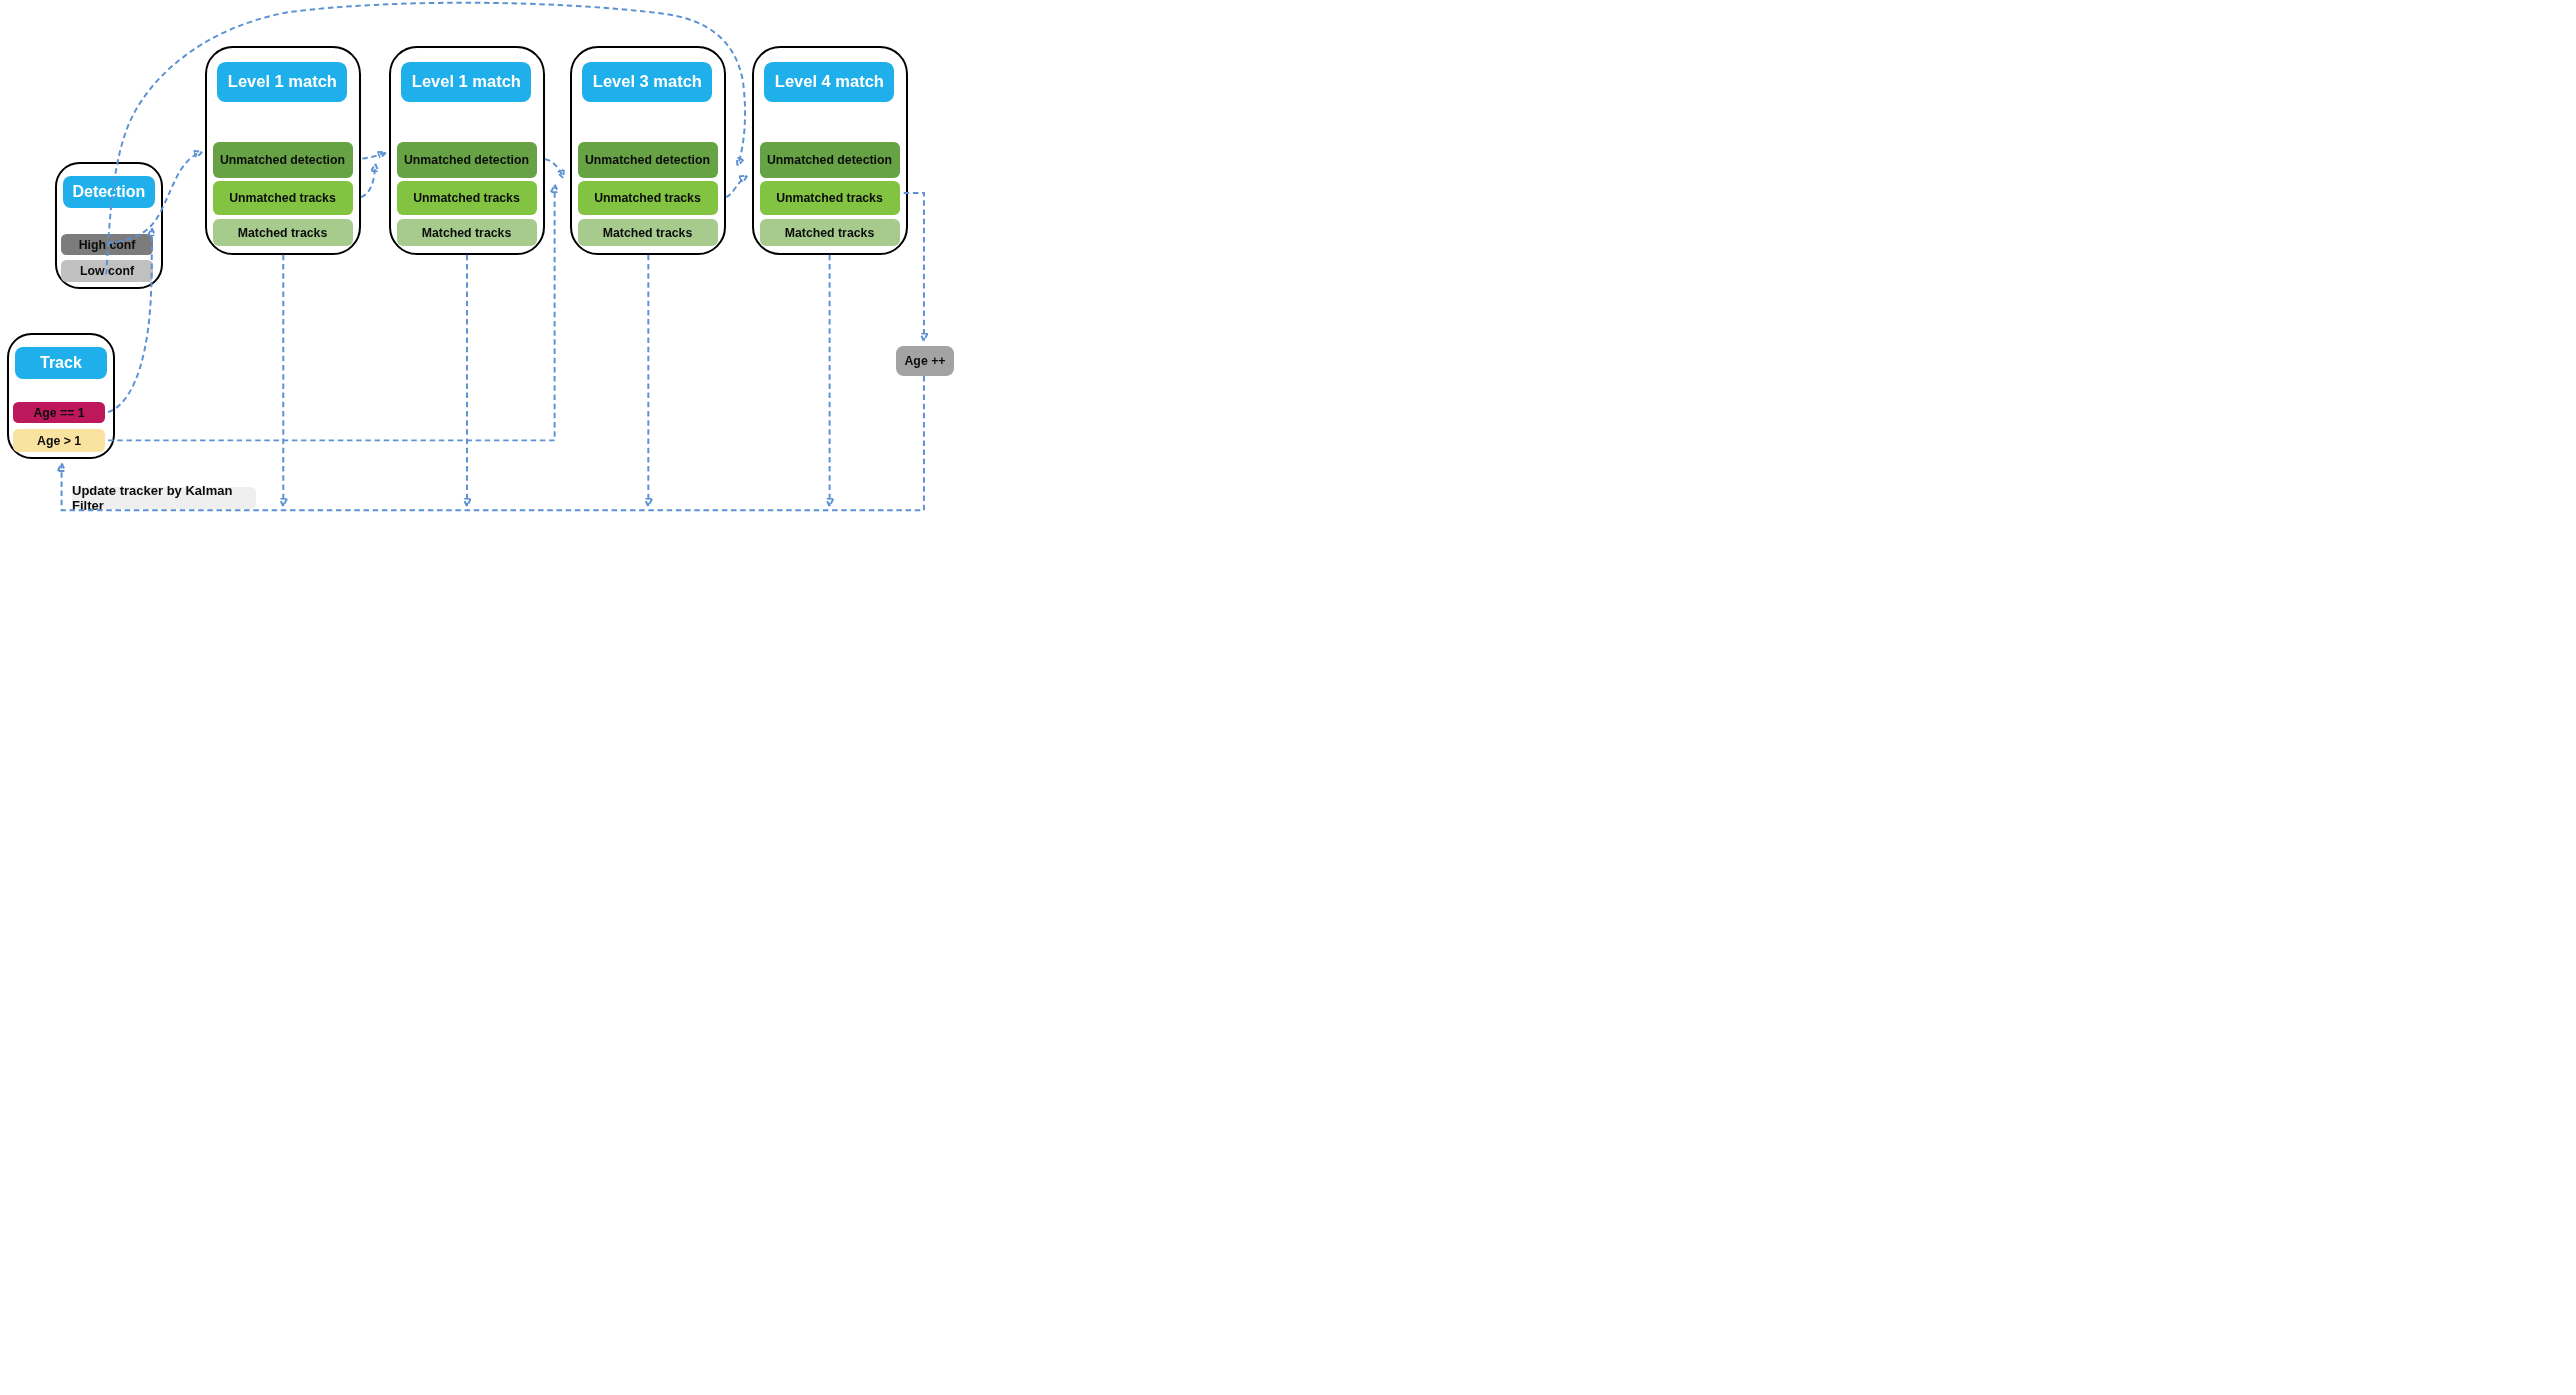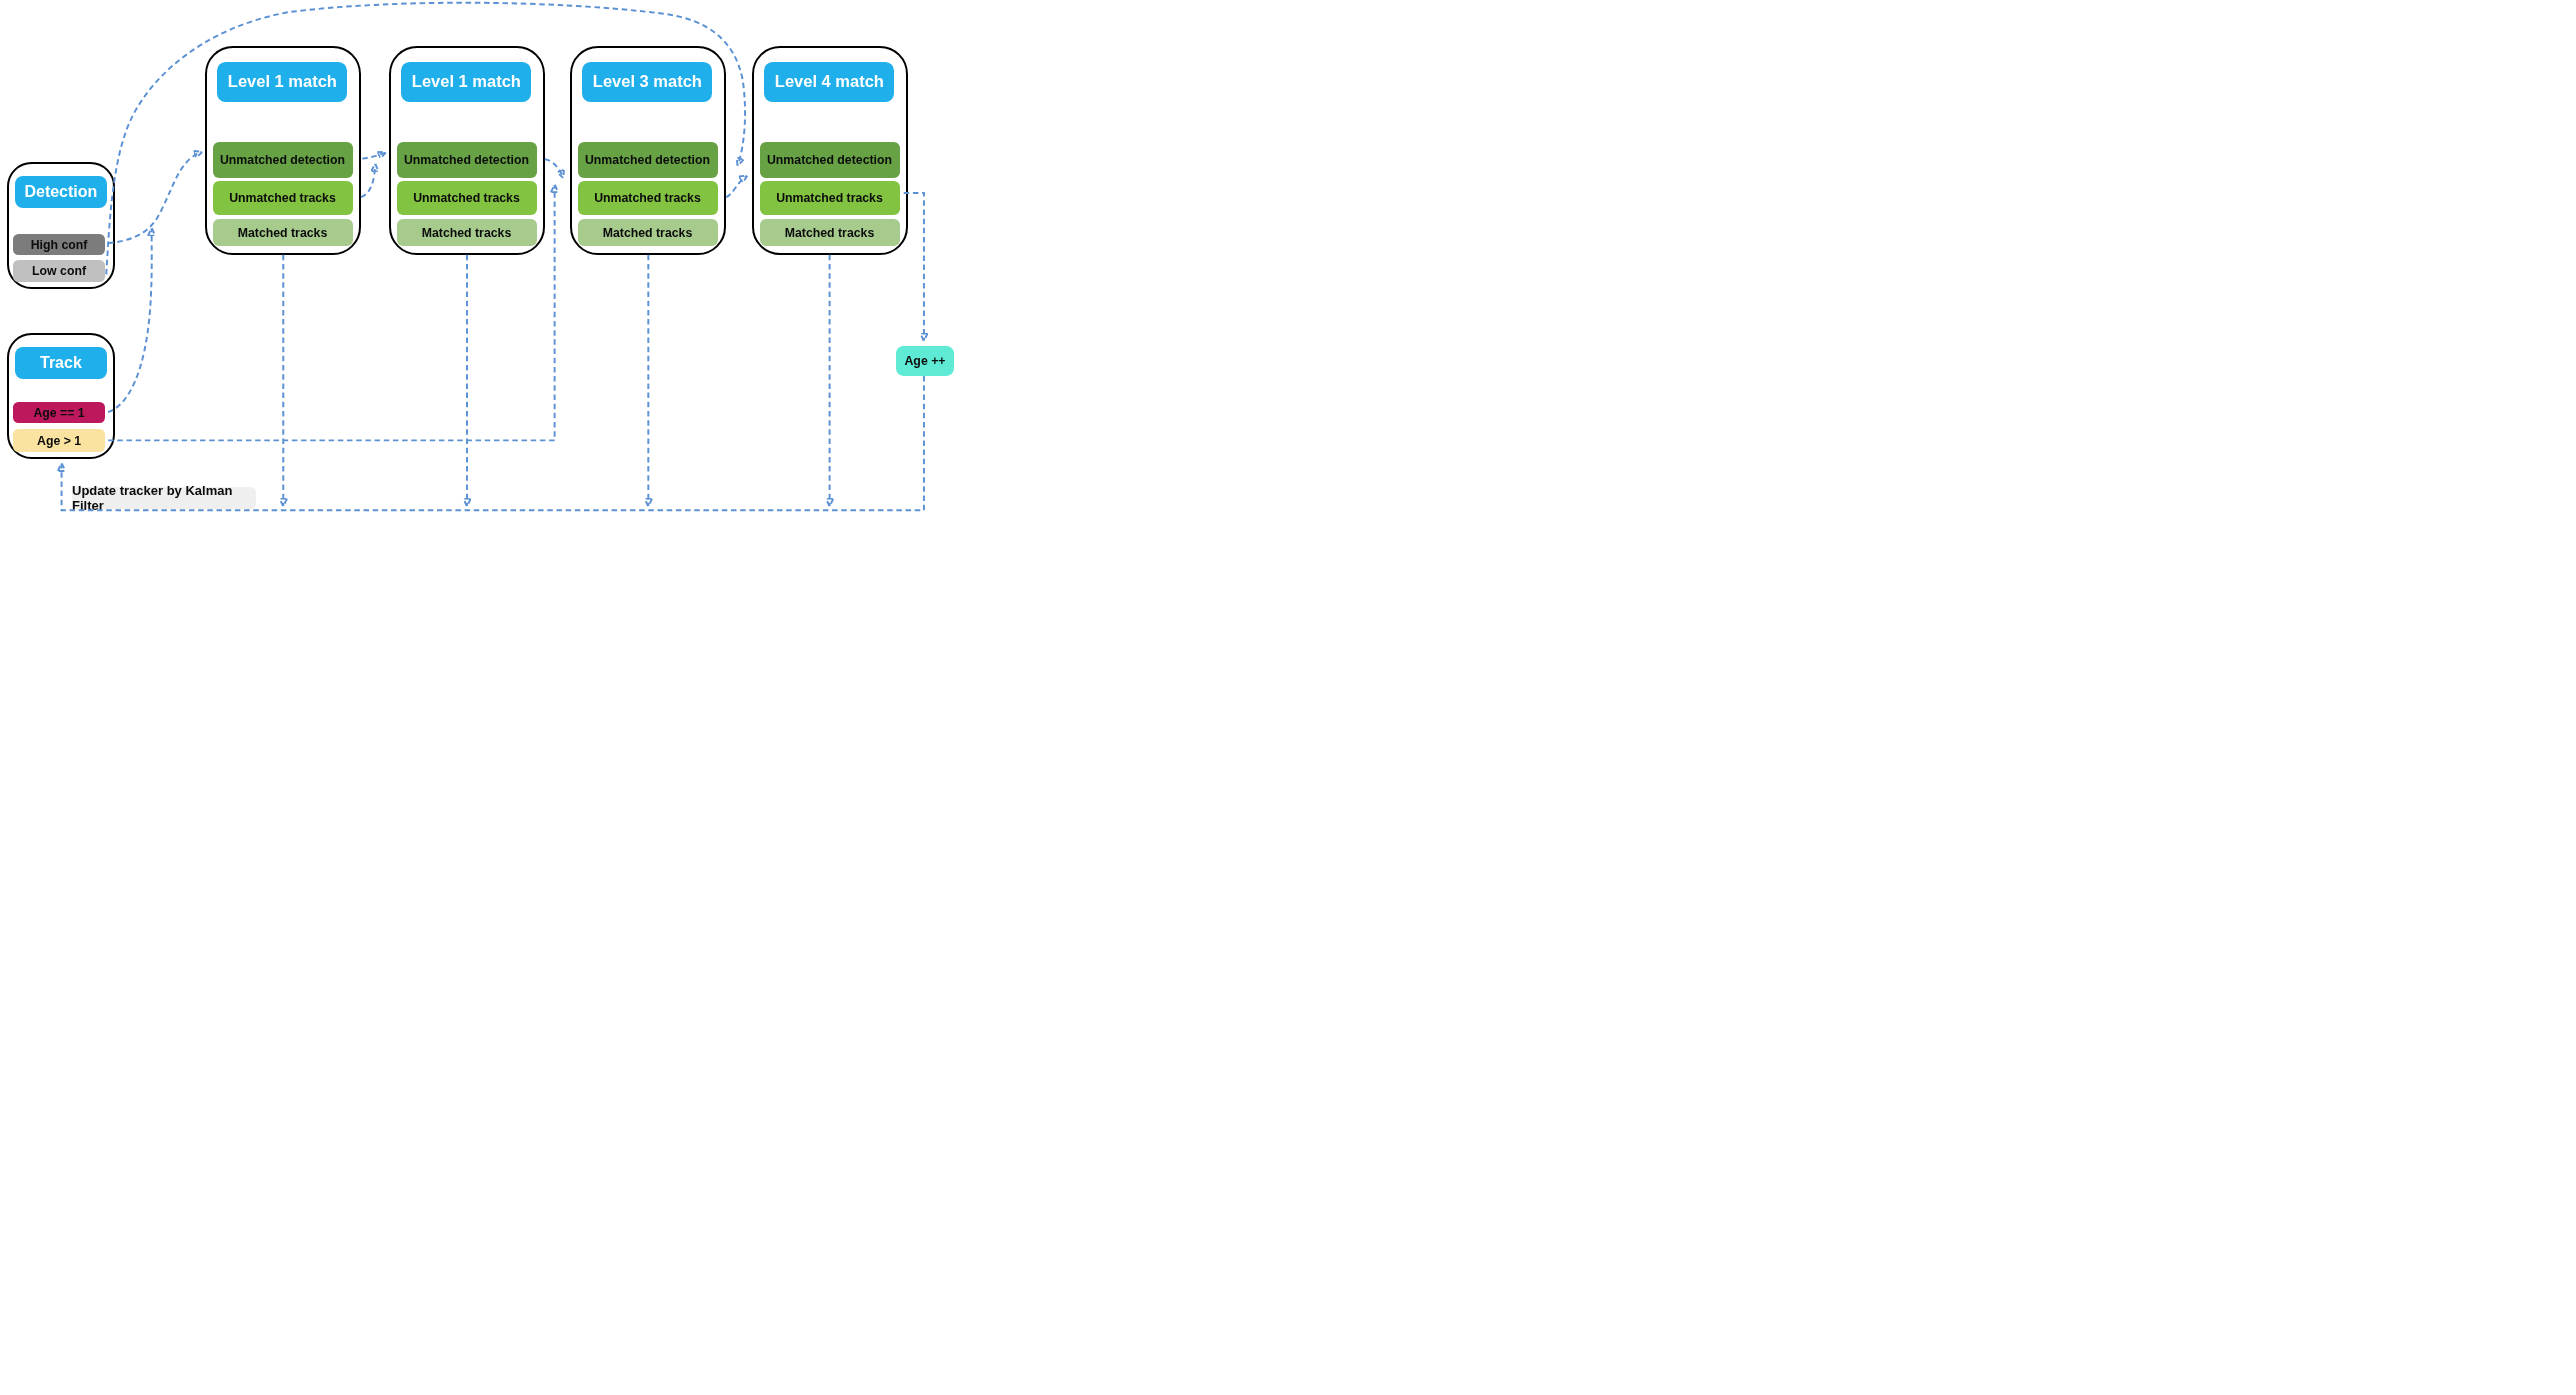--- a/index.html
+++ b/index.html
@@ -22,40 +22,40 @@
   .row {
     position:absolute; left:5.5px; width:140px; border-radius:6.1px;
     display:flex; align-items:center; justify-content:center;
     font-weight:bold; color:#0c0c0c; font-size:12.3px; white-space:nowrap;
   }
   .row-ud { top:94px; height:36px; background:#67A344; }
   .row-ut { top:133px; height:34px; background:#82C341; }
   .row-mt { top:171px; height:27px; background:#A6CB8C; }
 
   .side-box { left:7.4px; width:108px; border-radius:24.5px; }
-  #detection-box { top:162px; height:127px; }
+  #detection-box { top:162px; height:127px;margin-left:48px; }
   #track-box    { top:333px; height:126px; }
   .side-header {
     position:absolute; left:5.5px; top:12.3px; width:92px; height:32px;
     background:#1FAFEA; border-radius:8px; color:#ffffff;
     font-size:16px; font-weight:bold; display:flex; align-items:center; justify-content:center;
   }
   .chip {
     position:absolute; left:3.7px; width:92px; border-radius:5.5px;
     display:flex; align-items:center; justify-content:center;
     font-weight:bold; color:#0c0c0c; font-size:12.3px;
   }
   .chip-high { top:70px; height:21.4px; background:#7C7C7C; }
   .chip-low  { top:96px; height:22px; background:#C0C0C0; }
   .chip-age1 { top:67px; height:21.4px; background:#be185d; }
   .chip-agegt{ top:94px; height:23px; background:#FAE3A1; }
 
   #age-increment-box {
     position:absolute; left:896px; top:346px; width:58px; height:30px;
-    background:#5eead4; border-radius:7.4px; display:flex; align-items:center; justify-content:center;
+    background:#a3a3a3; border-radius:7.4px; display:flex; align-items:center; justify-content:center;
     font-weight:bold; font-size:12.3px; color:#0c0c0c;
   }
   #kalman-note {
     position:absolute; left:72px; top:487px; width:184px; height:22px;
     background:#EFEFEF; border-radius:5.5px; display:flex; align-items:center; justify-content:center;
     font-weight:bold; font-size:13px; color:#0c0c0c;
   }
   #connector-layer {
     position:absolute; left:0; top:0; width:961px; height:520px;
     pointer-events:none; z-index:5;

